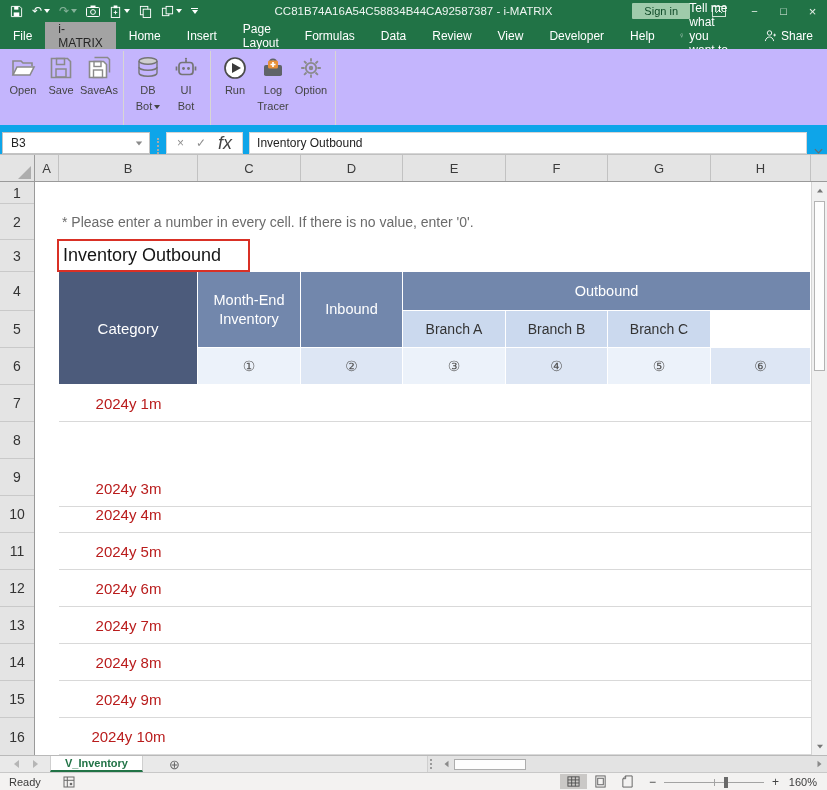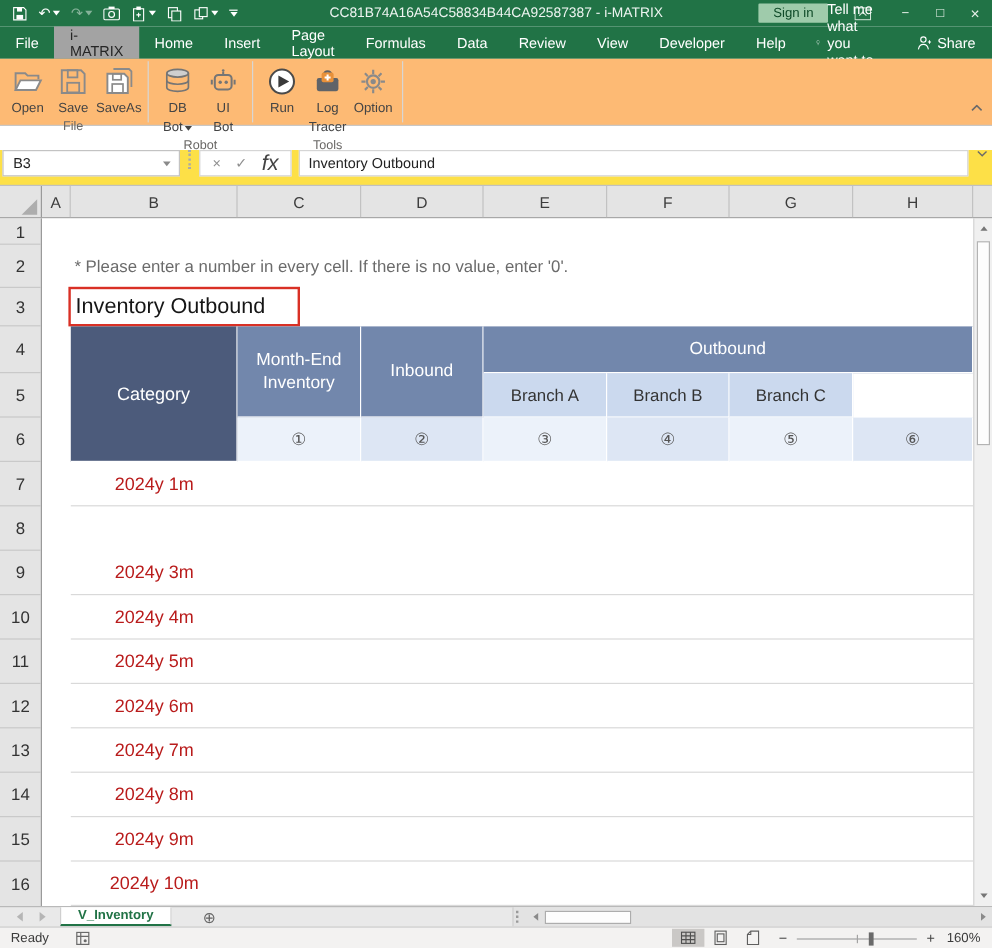--- a/index.html
+++ b/index.html
@@ -27,32 +27,32 @@
 
   
   .tabrow { position:absolute; left:0; top:22px; width:827px; height:27px; background:#217346; display:flex; align-items:stretch; color:#fff; font-size:12px; }
   .rtab { display:flex; align-items:center; padding:0 13px; cursor:default; }
   .rtab.active { background:#a3a3a3; color:#262626; }
   .tellme { display:flex; align-items:center; gap:6px; padding:0 12px; }
   .tabrow-spacer { flex:1; }
   .share { display:flex; align-items:center; gap:5px; padding:0 14px; }
 
   
-  .ribbon { position:absolute; left:0; top:49px; width:827px; height:56px; background:#fdba74; border-bottom:1px solid #c9c7c5; display:flex; }
+  .ribbon { position:absolute; left:0; top:49px; width:827px; height:96px; background:#c4b5fd; border-bottom:1px solid #c9c7c5; display:flex; }
   .rgroup { display:flex; flex-direction:column; padding:3px 4px 0 4px; }
   .rbtns { display:flex; flex:1; align-items:flex-start; }
   .rbtn { width:38px; display:flex; flex-direction:column; align-items:center; padding-top:3px; cursor:default; }
   .rbtn svg { display:block; }
   .rlbl { font-size:11px; color:#444; margin-top:3px; line-height:1.2; text-align:center; display:flex; align-items:center; gap:2px; }
   .gname { font-size:10.5px; color:#696765; text-align:center; padding:2px 0 3px; }
   .vsep { width:1px; background:#d8d6d4; margin:2px 1px; }
   .ribbon-collapse { position:absolute; right:8px; bottom:6px; }
 
   
-  .fbar { position:absolute; left:0; top:125px; width:827px; height:30px; background:#fde047; display:flex; align-items:flex-start; border-bottom:1px solid #c0c0c0; }
+  .fbar { position:absolute; left:0; top:125px; width:827px; height:30px; background:#0ea5e9; display:flex; align-items:flex-end; border-bottom:1px solid #c0c0c0; }
   .namebox { width:148px; height:22px; background:#fff; border:1px solid #c3c3c3; margin-left:2px; display:flex; align-items:center; font-size:12px; color:#222; padding-left:8px; }
   .namebox .spacer { flex:1; }
   .nb-caret { margin-right:6px; }
   .fsep { height:16px; border-left:2px dotted #a9a9a9; margin:0 7px; }
   .fxstrip { height:22px; background:#fff; border:1px solid #d5d5d5; display:flex; align-items:center; gap:12px; padding:0 10px; }
   .fxbtn { font-size:12px; color:#8f8f8f; line-height:1; }
   .fxlbl { font-family:Liberation Sans, sans-serif; font-style:italic; font-size:18px; color:#444; }
   .finput { flex:1; height:22px; background:#fff; border:1px solid #d5d5d5; margin:0 2px 0 6px; font-size:12px; color:#222; display:flex; align-items:center; padding-left:7px; }
   .fexpand { width:18px; display:flex; justify-content:center; }
 
@@ -414,21 +414,21 @@
     <div class="hc hc-mark-a c-m1">①</div>
     <div class="hc hc-mark-b c-m2">②</div>
     <div class="hc hc-mark-a c-m3">③</div>
     <div class="hc hc-mark-b c-m4">④</div>
     <div class="hc hc-mark-a c-m5">⑤</div>
     <div class="hc hc-mark-b c-m6">⑥</div>
 
     <div class="drow" style="top:203px;">
         <span class="mlabel">2024y 1m</span>
       </div>
-    <div class="drow" style="top:277px;">
+    <div class="drow" style="top:288px;">
         <span class="mlabel">2024y 3m</span>
       </div>
     <div class="drow" style="top:314px;">
         <span class="mlabel">2024y 4m</span>
       </div>
     <div class="drow" style="top:351px;">
         <span class="mlabel">2024y 5m</span>
       </div>
     <div class="drow" style="top:388px;">
         <span class="mlabel">2024y 6m</span>

